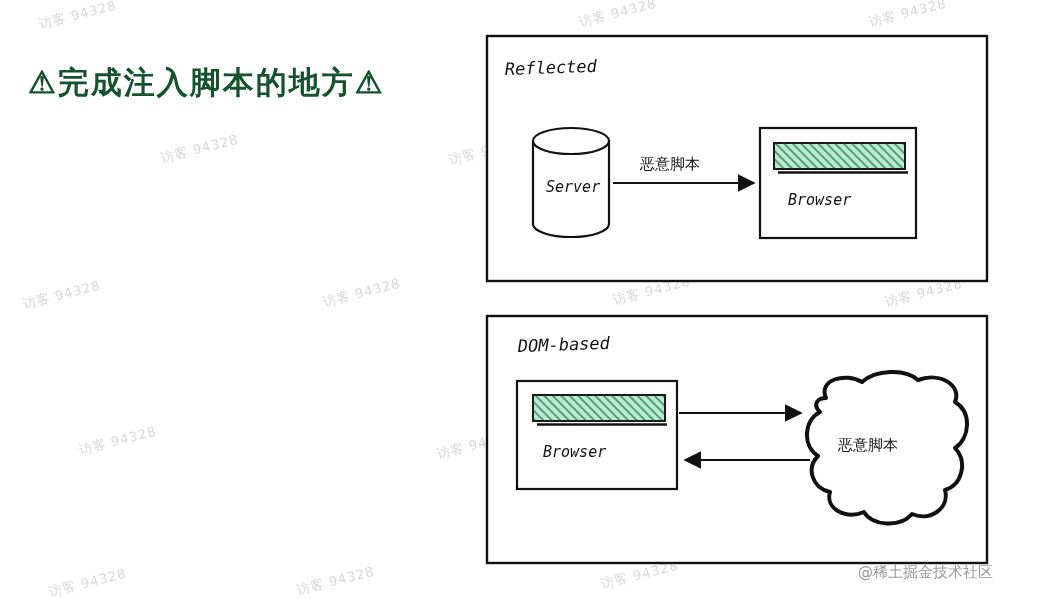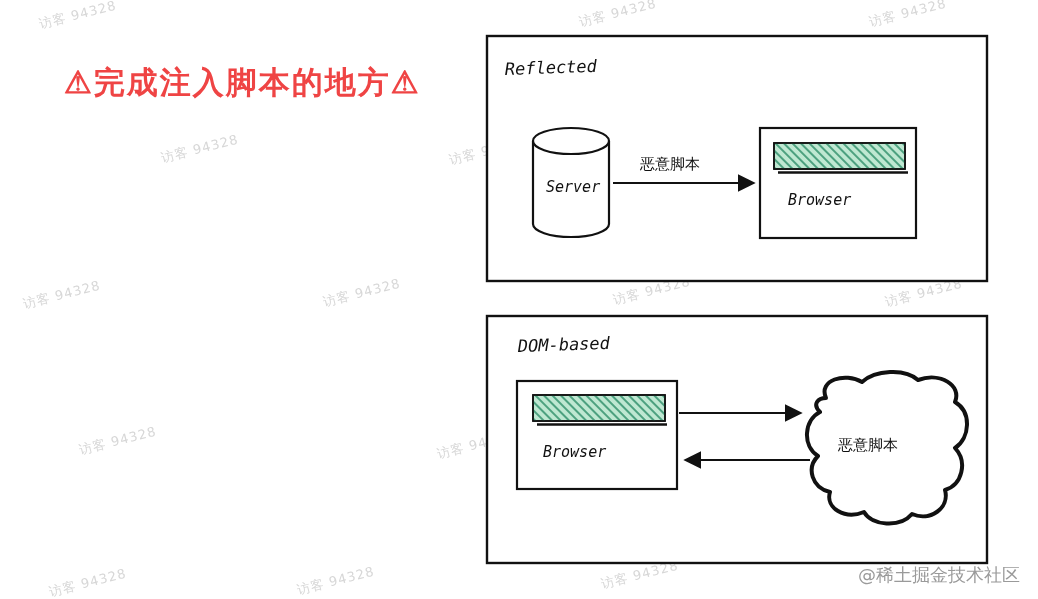--- a/index.html
+++ b/index.html
@@ -24,36 +24,35 @@
     white-space: nowrap;
     user-select: none;
     font-family: "DejaVu Sans", sans-serif;
   }
   #page-title {
     position: absolute;
     left: 28px;
     top: 62px;
     font-size: 31px;
     font-weight: 700;
-    color: #ef4444;
+    color: #14532d;
     font-family: "Liberation Serif", serif;
     letter-spacing: 2px;
     white-space: nowrap;
-    margin-left: 36px;
   }
   #diagram-svg {
     position: absolute;
     left: 0;
     top: 0;
   }
   #footer-credit {
     position: absolute;
     left: 858px;
     top: 563px;
-    font-size: 18px;
+    font-size: 15px;
     color: #9a9a9a;
     white-space: nowrap;
     font-family: "DejaVu Sans", sans-serif;
   }
   .hand {
     font-family: "DejaVu Sans Mono", monospace;
     fill: #111111;
   }
   .panel-label {
     font-size: 17px;

